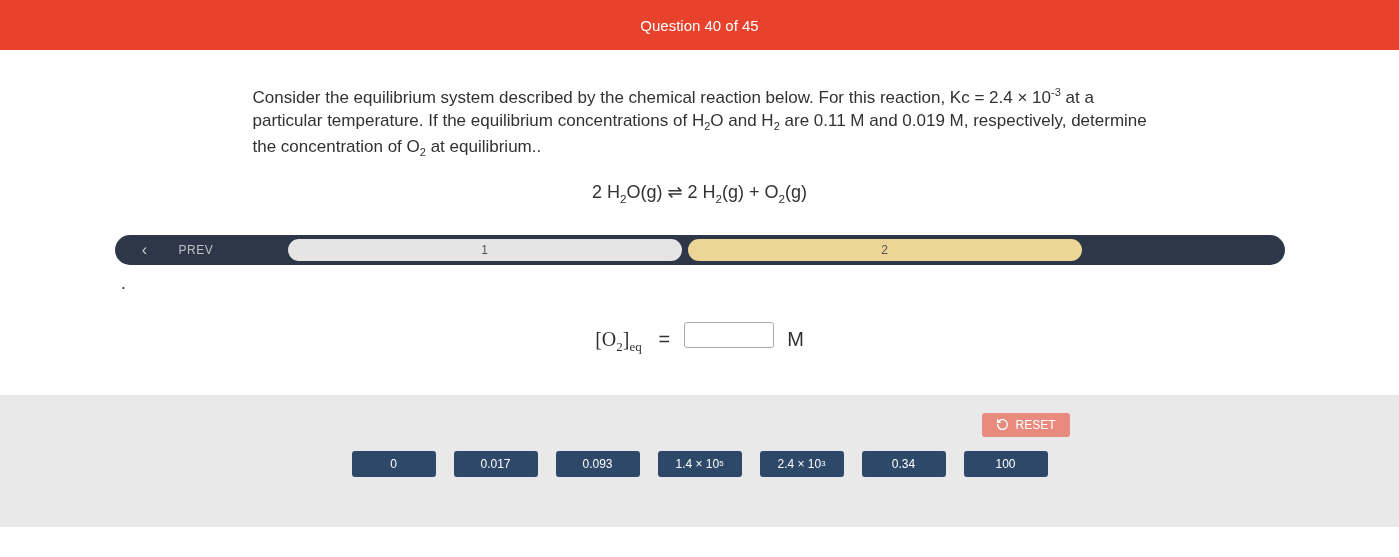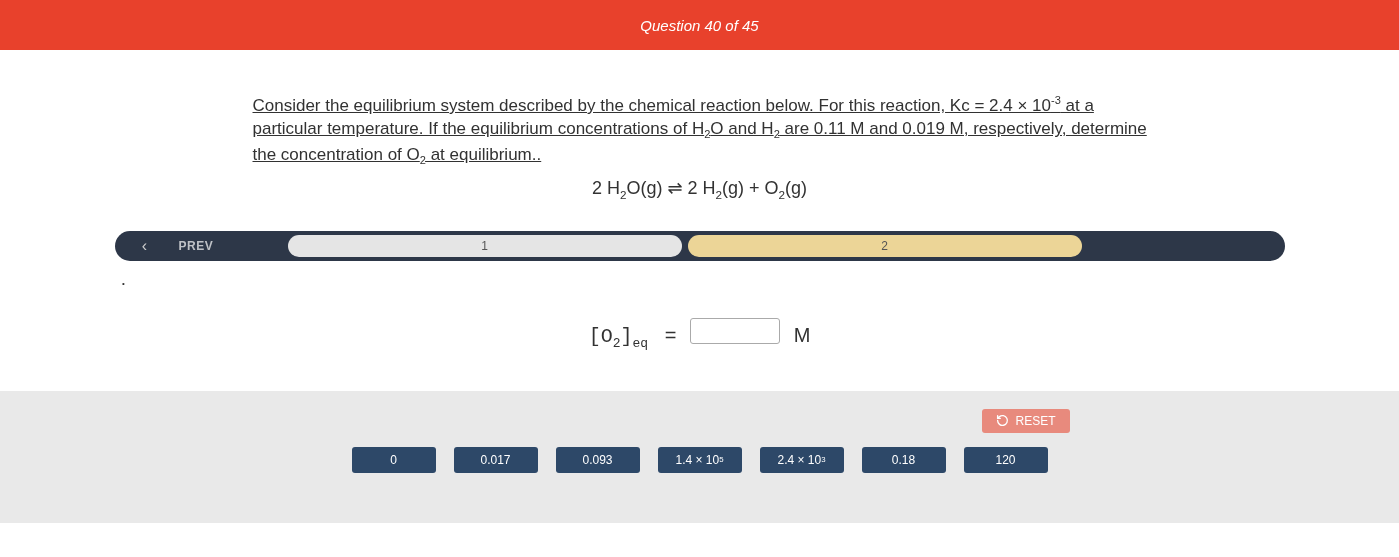--- a/index.html
+++ b/index.html
@@ -1,34 +1,34 @@
 <!DOCTYPE html>
 <html><head>
 <meta charset="utf-8">
 <style>
   * { box-sizing: border-box; margin: 0; padding: 0; }
   body { font-family: Arial, Helvetica, sans-serif; background: #fff; width: 1399px; }
-  .header-bar { background: #e8412c; color: #fff; height: 50px; display: flex; align-items: center; justify-content: center; font-size: 15px; font-style: italic; }
+  .header-bar { background: #e8412c; color: #fff; height: 50px; display: flex; align-items: center; justify-content: center; font-size: 15px; }
   .content { padding: 35px 0 0 0; }
-  .question-text { max-width: 930px; margin: 8px auto; font-size: 17px; color: #323232; line-height: 1.4; padding-left: 18px; text-decoration: underline; }
-  .equation { text-align: center; font-size: 18px; color: #323232; }
+  .question-text { max-width: 930px; margin: 0 auto; font-size: 17px; color: #323232; line-height: 1.4; padding-left: 18px; }
+  .equation { text-align: center; margin-top: 20px; font-size: 18px; color: #323232; }
   sub { font-size: 0.65em; }
   sup { font-size: 0.65em; }
   .nav-row { margin: 30px auto 0 auto; display: flex; align-items: center; justify-content: center; padding: 0 0; }
   .nav-pill { display: flex; align-items: center; height: 30px; border-radius: 15px; overflow: hidden; background: #2d3748; width: 1170px; }
   .nav-arrow { width: 60px; color: #ccc; font-size: 16px; text-align: center; }
-  .nav-prev { color: #bfc2c7; font-size: 12px; letter-spacing: 0.5px; width: 110px; text-align: left; padding-left: 4px; font-weight: bold; }
+  .nav-prev { color: #bfc2c7; font-size: 12px; letter-spacing: 0.5px; width: 110px; text-align: left; padding-left: 4px; }
   .step-pill { display:flex; flex:1; }
   .step { flex:1; height: 22px; margin: 0 3px; border-radius: 11px; display:flex; align-items:center; justify-content:center; font-size:12px; color:#555; }
   .step-active { background: #e5e5e5; }
   .step-inactive { background: #ecd597; }
   .nav-spacer-end { width:200px; }
   .dot { margin: 18px 0 0 122px; font-size: 8px; color:#333; }
   .input-row { text-align:center; margin-top: 30px; font-size:20px; color:#323232; }
-  .input-row .bracket { font-family: Liberation Mono, monospace; }
+  .input-row .bracket { font-family: Liberation Serif, serif; }
   .input-box { display:inline-block; width:90px; height:26px; border:1px solid #aaa; border-radius:3px; vertical-align: -2px; margin: 0 8px; background:#fff; }
   .answer-area { background:#e9e9e9; margin-top:40px; padding: 18px 0 50px 0; }
   .reset-row { width: 740px; margin:0 auto; text-align:right; }
   .reset-btn { display:inline-flex; align-items:center; gap:6px; background:#e88a7d; color:#fff; border:none; border-radius:3px; font-size:12px; padding:5px 14px; cursor:pointer; }
   .reset-icon { display:inline-block; width:13px; height:13px; }
   .choices-row { display:flex; justify-content:center; gap:18px; margin-top:14px; }
   .choice-btn { background:#2d4868; color:#fff; border:none; border-radius:3px; width:84px; height:26px; font-size:12px; cursor:pointer; display:flex; align-items:center; justify-content:center; }
 </style>
 </head>
 <body>
@@ -74,16 +74,16 @@
       </span>
       <span>RESET</span>
     </button>
   </div>
   <div class="choices-row">
     <button class="choice-btn">0</button>
     <button class="choice-btn">0.017</button>
     <button class="choice-btn">0.093</button>
     <button class="choice-btn">1.4 × 10<sup>5</sup></button>
     <button class="choice-btn">2.4 × 10<sup>3</sup></button>
-    <button class="choice-btn">0.18</button>
-    <button class="choice-btn">120</button>
+    <button class="choice-btn">0.34</button>
+    <button class="choice-btn">100</button>
   </div>
 </div>
 
 </body></html>

